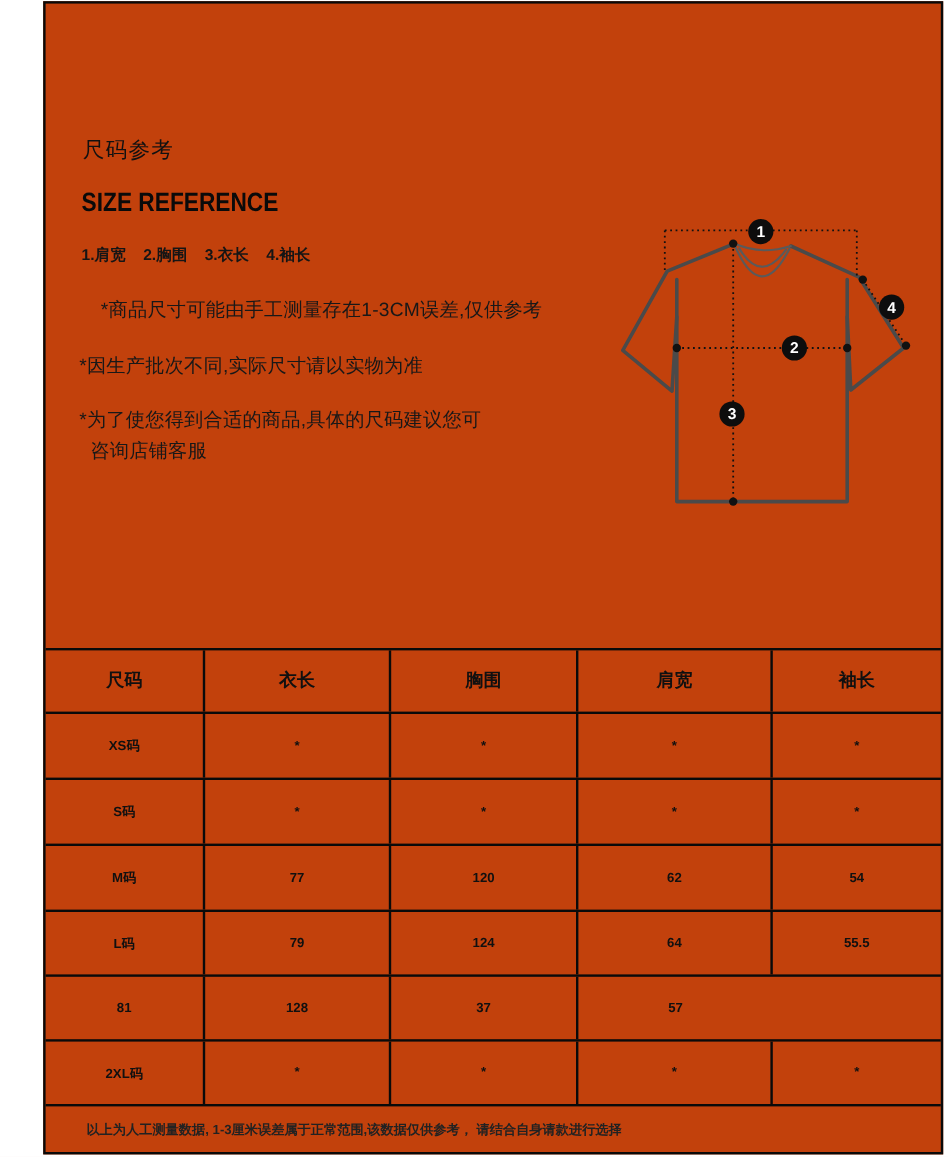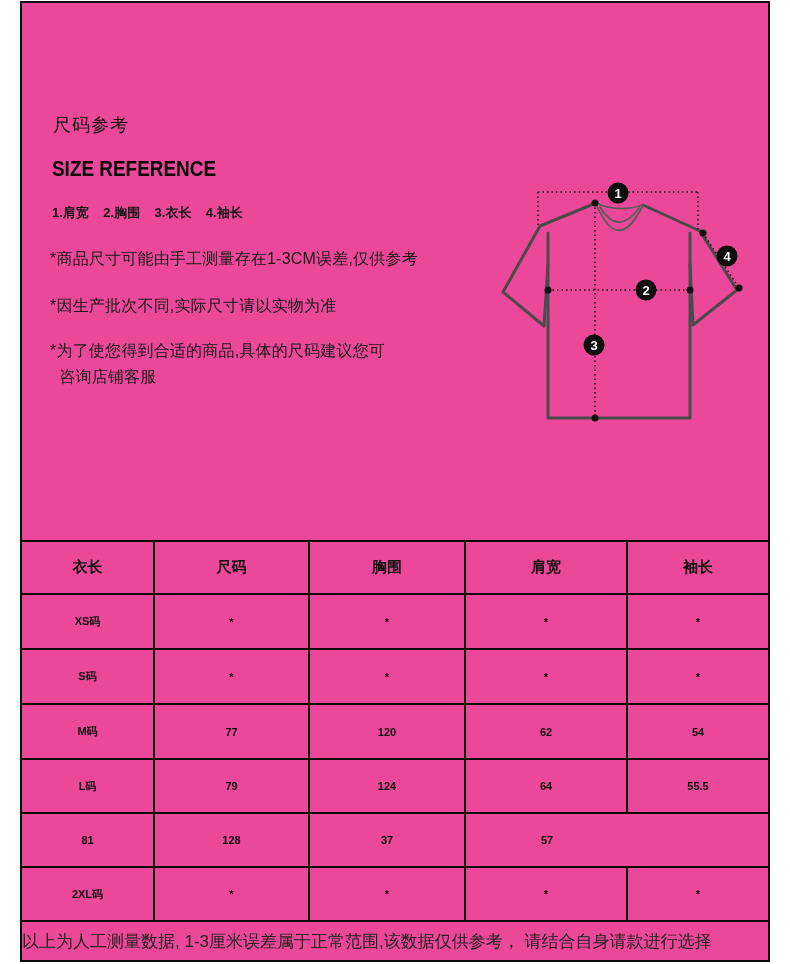--- a/index.html
+++ b/index.html
@@ -1,42 +1,42 @@
 <!DOCTYPE html>
 <html><head>
 <meta charset="utf-8">
 <style>
   html,body{margin:0;padding:0;background:#fff;}
   .canvas{
     position:relative;width:790px;height:964px;background:#ffffff;overflow:hidden;
     font-family:"Liberation Sans","DejaVu Sans",sans-serif;color:#111;
   }
   .frame{
-    position:absolute;left:20px;top:1px;width:750px;height:961px;
-    border:2px solid #0a0a0a;box-sizing:border-box;background:#ec4899;
+    position:absolute;left:36px;top:1px;width:750px;height:961px;
+    border:2px solid #0a0a0a;box-sizing:border-box;background:#c2410c;
   }
   .title-cn{
     position:absolute;left:31px;top:110px;
     font-size:18px;font-weight:500;letter-spacing:1px;color:#111;
   }
   .title-en{
     position:absolute;left:30px;top:153px;
     font-size:22px;font-weight:800;letter-spacing:0px;color:#0a0a0a;
     transform:scaleX(0.86);transform-origin:left center;white-space:pre;
   }
   .legend{
     position:absolute;left:30px;top:201px;
     font-size:13px;font-weight:600;white-space:pre;color:#151515;
   }
   .note{
     position:absolute;left:28px;
     font-size:16px;font-weight:400;color:#181818;
     white-space:pre-wrap;line-height:26px;letter-spacing:0.2px;
   }
-  .n1{top:243px;}
+  .n1{top:243px;margin-left:18px;}
   .n2{top:290px;}
   .n3{top:335px;}
   .diagram{position:absolute;left:468px;top:173px;}
 
   
   .size-table{
     position:absolute;left:0;right:0;top:537px;bottom:0;
     display:flex;flex-direction:column;
   }
   .t-row{
@@ -48,22 +48,22 @@
   .t-row.r-data.short{height:54px;}
   .t-cell{
     border-right:2px solid #0a0a0a;box-sizing:border-box;
     display:flex;align-items:center;justify-content:center;
     font-size:11px;font-weight:700;color:#101010;
   }
   .t-cell:last-child{border-right:none;}
   .r-head .t-cell{font-size:15px;font-weight:700;}
   .t-foot{
     flex:1;border-top:2px solid #0a0a0a;box-sizing:border-box;
-    display:flex;align-items:center;
-    font-size:17px;font-weight:400;color:#222;white-space:pre;
+    display:flex;align-items:center;padding-left:34px;
+    font-size:11px;font-weight:700;color:#222;white-space:pre;
   }
 </style>
 </head>
 <body>
 
 <div class="canvas">
   <div class="frame">
 
     <div class="title-cn">尺码参考</div>
     <div class="title-en">SIZE REFERENCE</div>
@@ -121,22 +121,22 @@
         </g>
         <g>
           <circle cx="237" cy="80" r="10.5" fill="#0d0d0d"></circle>
           <text x="237" y="84.5">4</text>
         </g>
       </g>
     </svg>
 
     <div class="size-table">
       <div class="t-row r-head">
+        <div class="t-cell">尺码</div>
         <div class="t-cell">衣长</div>
-        <div class="t-cell">尺码</div>
         <div class="t-cell">胸围</div>
         <div class="t-cell">肩宽</div>
         <div class="t-cell">袖长</div>
       </div>
 
       <div class="t-row r-data">
         <div class="t-cell">XS码</div>
         <div class="t-cell">*</div>
         <div class="t-cell">*</div>
         <div class="t-cell">*</div>

